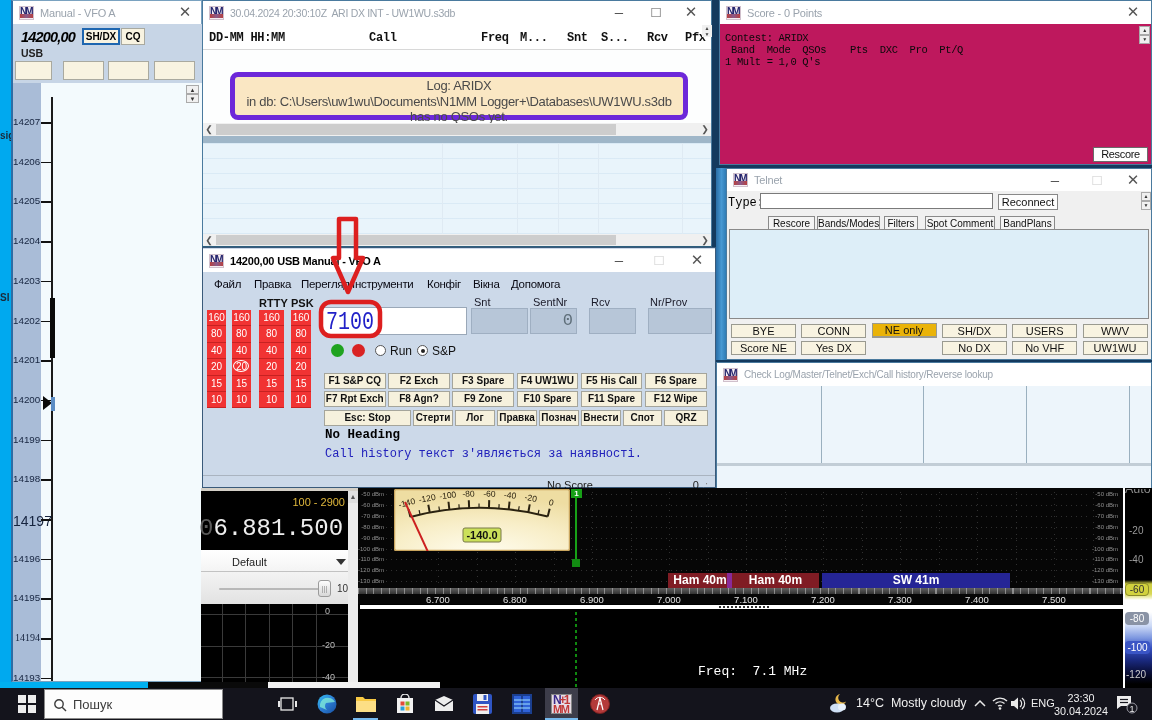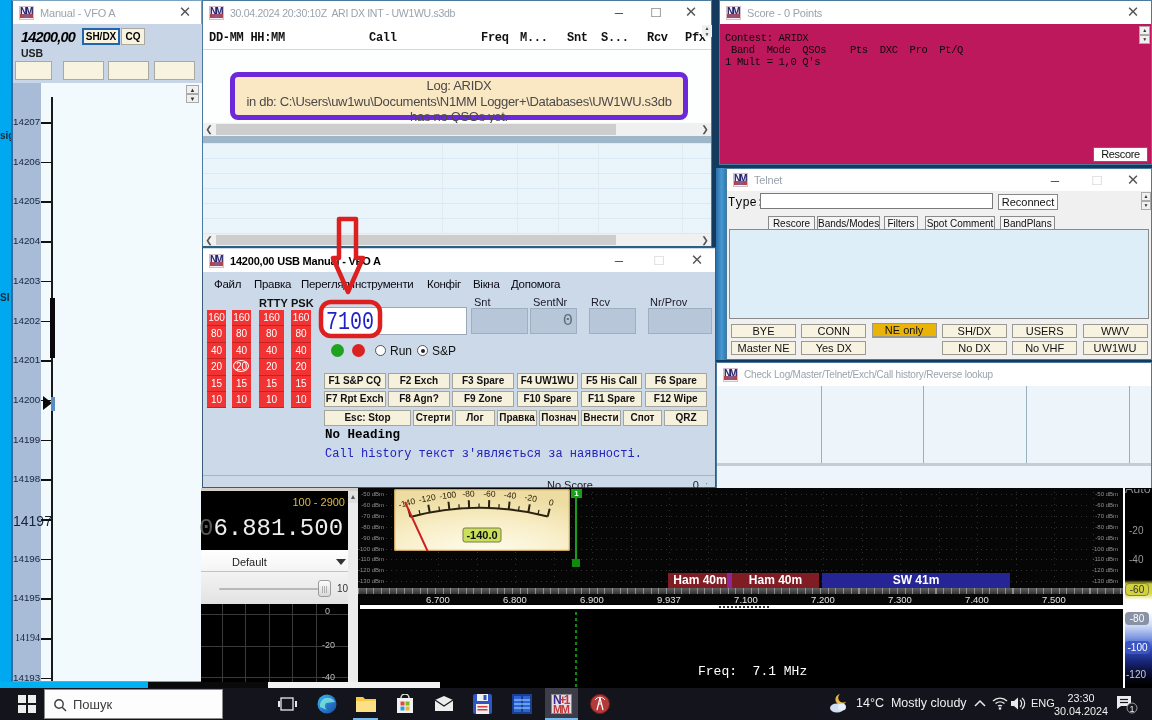--- a/index.html
+++ b/index.html
@@ -178,21 +178,21 @@
     <span class="abs" style="left:273px;top:0;width:55px;height:13px;border:1px solid #8a8a8a;border-bottom:none;background:#f4f4f4;text-align:center;line-height:13px;">BandPlans</span>
   </div>
   <div class="abs" style="left:2px;top:60px;width:420px;height:90px;background:#ddeef8;border:1px solid #8a8a8a;"></div>
   <div class="abs" id="telbtns" style="left:0;top:153px;width:424px;height:37px;font-size:11px;color:#111;">
       <div class="abs" style="left:4px;top:2px;width:65px;height:14px;background:#f8f3e1;border:1px solid #9a9a90;text-align:center;line-height:12px;">BYE</div>
       <div class="abs" style="left:74.3px;top:2px;width:65px;height:14px;background:#f8f3e1;border:1px solid #9a9a90;text-align:center;line-height:12px;">CONN</div>
       <div class="abs" style="left:144.6px;top:2px;width:65px;height:14px;background:#f8f3e1;border:1px solid #9a9a90;text-align:center;line-height:12px;">DI/N</div>
       <div class="abs" style="left:214.89999999999998px;top:2px;width:65px;height:14px;background:#f8f3e1;border:1px solid #9a9a90;text-align:center;line-height:12px;">SH/DX</div>
       <div class="abs" style="left:285.2px;top:2px;width:65px;height:14px;background:#f8f3e1;border:1px solid #9a9a90;text-align:center;line-height:12px;">USERS</div>
       <div class="abs" style="left:355.5px;top:2px;width:65px;height:14px;background:#f8f3e1;border:1px solid #9a9a90;text-align:center;line-height:12px;">WWV</div>
-      <div class="abs" style="left:4px;top:19px;width:65px;height:14px;background:#f8f3e1;border:1px solid #9a9a90;text-align:center;line-height:12px;">Master NE</div>
+      <div class="abs" style="left:4px;top:19px;width:65px;height:14px;background:#f8f3e1;border:1px solid #9a9a90;text-align:center;line-height:12px;">Score NE</div>
       <div class="abs" style="left:74.3px;top:19px;width:65px;height:14px;background:#f8f3e1;border:1px solid #9a9a90;text-align:center;line-height:12px;">Yes DX</div>
       <div class="abs" style="left:144.6px;top:1px;width:65px;height:14px;background:#eab308;border:1px solid #9a9a90;text-align:center;line-height:12px;">NE only</div>
       <div class="abs" style="left:214.89999999999998px;top:19px;width:65px;height:14px;background:#f8f3e1;border:1px solid #9a9a90;text-align:center;line-height:12px;">No DX</div>
       <div class="abs" style="left:285.2px;top:19px;width:65px;height:14px;background:#f8f3e1;border:1px solid #9a9a90;text-align:center;line-height:12px;">No VHF</div>
       <div class="abs" style="left:355.5px;top:19px;width:65px;height:14px;background:#f8f3e1;border:1px solid #9a9a90;text-align:center;line-height:12px;">UW1WU</div>
     </div>
 </div>
 
 <div class="win" id="checkwin" style="left:716px;top:362px;width:436px;height:128px;border-color:#4a7a9e;">
   <div class="tbar">
@@ -435,21 +435,21 @@
     <div class="abs" style="left:369px;top:85px;width:5px;height:15px;background:#8a2a9a;"></div>
     <div class="abs" style="left:464px;top:85px;width:188px;height:15px;background:#252596;"></div>
     <div class="abs" style="left:310px;top:85px;width:64px;height:15px;font-size:12px;font-weight:bold;color:#fff;text-align:center;line-height:15px;">Ham 40m</div>
     <div class="abs" style="left:374px;top:85px;width:87px;height:15px;font-size:12px;font-weight:bold;color:#fff;text-align:center;line-height:15px;">Ham 40m</div>
     <div class="abs" style="left:464px;top:85px;width:188px;height:15px;font-size:12px;font-weight:bold;color:#fff;text-align:center;line-height:15px;">SW 41m</div>
     <div class="abs" id="tickbar" style="left: 0px; top: 100px; width: 766px; height: 6px; background: repeating-linear-gradient(90deg, rgba(200, 200, 200, 0.55) 0px, rgba(200, 200, 200, 0.55) 1px, rgba(255, 255, 255, 0) 1px, rgba(255, 255, 255, 0) 7.7px), linear-gradient(rgb(96, 96, 96), rgb(51, 51, 51));"></div>
     <div class="abs" id="freqlabels" style="left:0;top:106px;width:766px;height:10px;">
         <div class="abs" style="left:60px;top:0;width:40px;text-align:center;font-size:9.5px;color:#e2e2e2;">6.700</div>
         <div class="abs" style="left:137px;top:0;width:40px;text-align:center;font-size:9.5px;color:#e2e2e2;">6.800</div>
         <div class="abs" style="left:214px;top:0;width:40px;text-align:center;font-size:9.5px;color:#e2e2e2;">6.900</div>
-        <div class="abs" style="left:291px;top:0;width:40px;text-align:center;font-size:9.5px;color:#e2e2e2;">9.937</div>
+        <div class="abs" style="left:291px;top:0;width:40px;text-align:center;font-size:9.5px;color:#e2e2e2;">7.000</div>
         <div class="abs" style="left:368px;top:0;width:40px;text-align:center;font-size:9.5px;color:#e2e2e2;">7.100</div>
         <div class="abs" style="left:445px;top:0;width:40px;text-align:center;font-size:9.5px;color:#e2e2e2;">7.200</div>
         <div class="abs" style="left:522px;top:0;width:40px;text-align:center;font-size:9.5px;color:#e2e2e2;">7.300</div>
         <div class="abs" style="left:599px;top:0;width:40px;text-align:center;font-size:9.5px;color:#e2e2e2;">7.400</div>
         <div class="abs" style="left:676px;top:0;width:40px;text-align:center;font-size:9.5px;color:#e2e2e2;">7.500</div>
       </div>
   </div>
   <div class="abs" style="left:159px;top:116.5px;width:764px;height:4px;background:#fff;"></div>
   <div class="abs" style="left:518px;top:117.5px;width:50px;height:2px;background-image:repeating-linear-gradient(90deg,#333 0 2px,transparent 2px 4px);"></div>
   <div class="abs" style="left:374px;top:124px;width:2px;height:76px;background-image:repeating-linear-gradient(#0f8a0f 0 3px,transparent 3px 6px);"></div>

